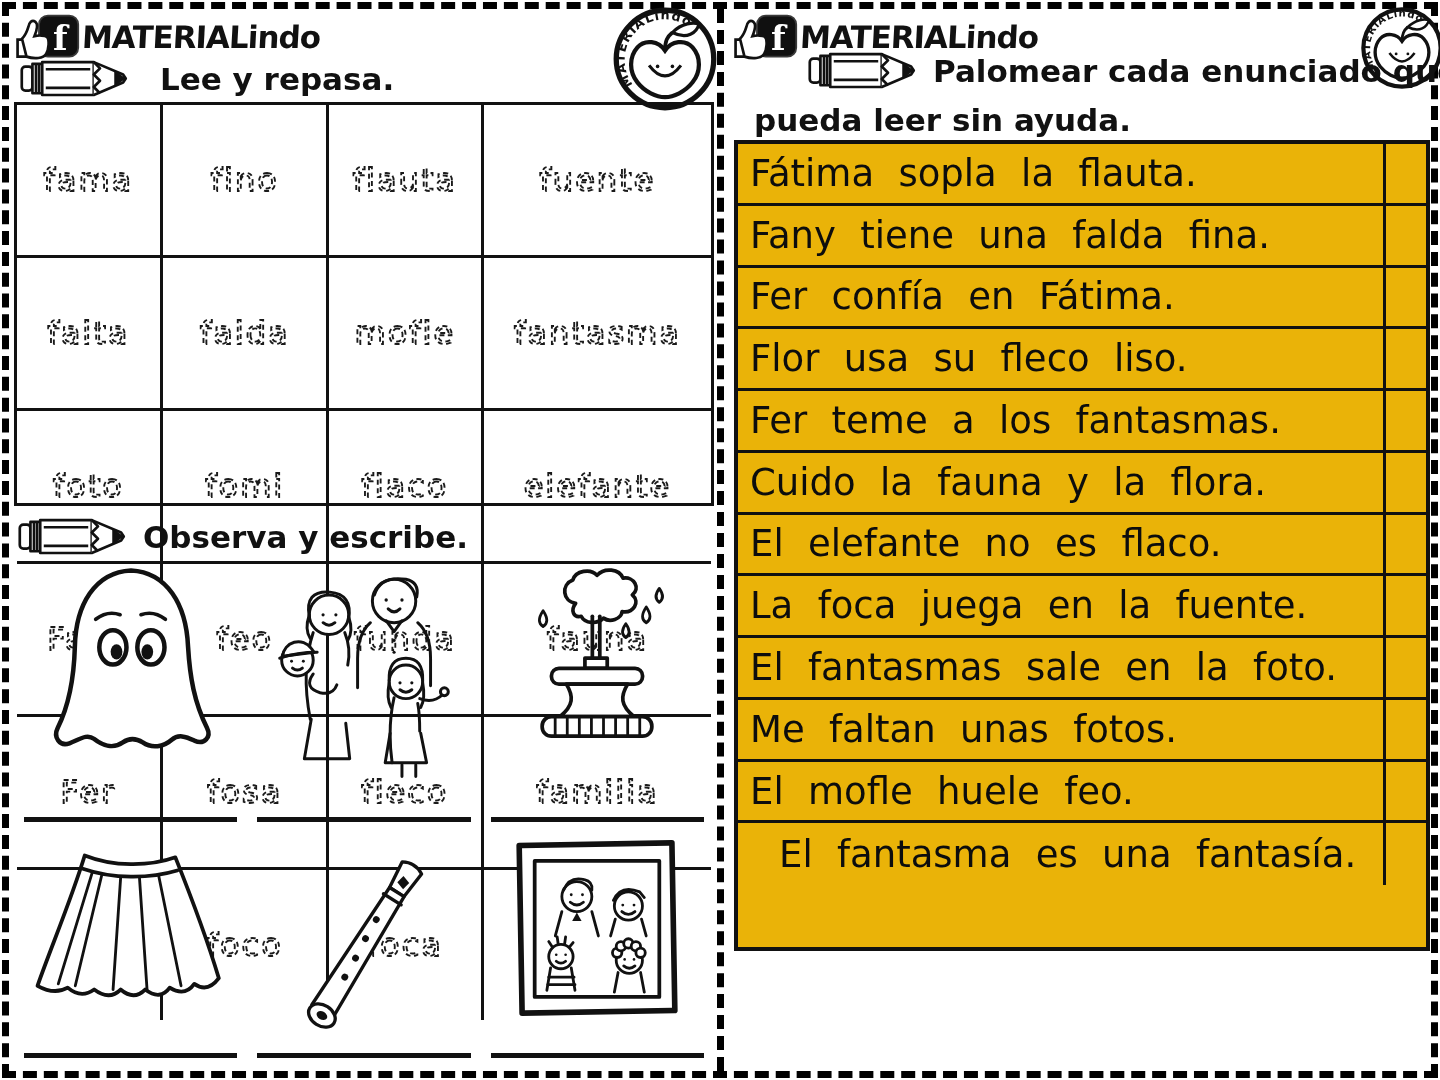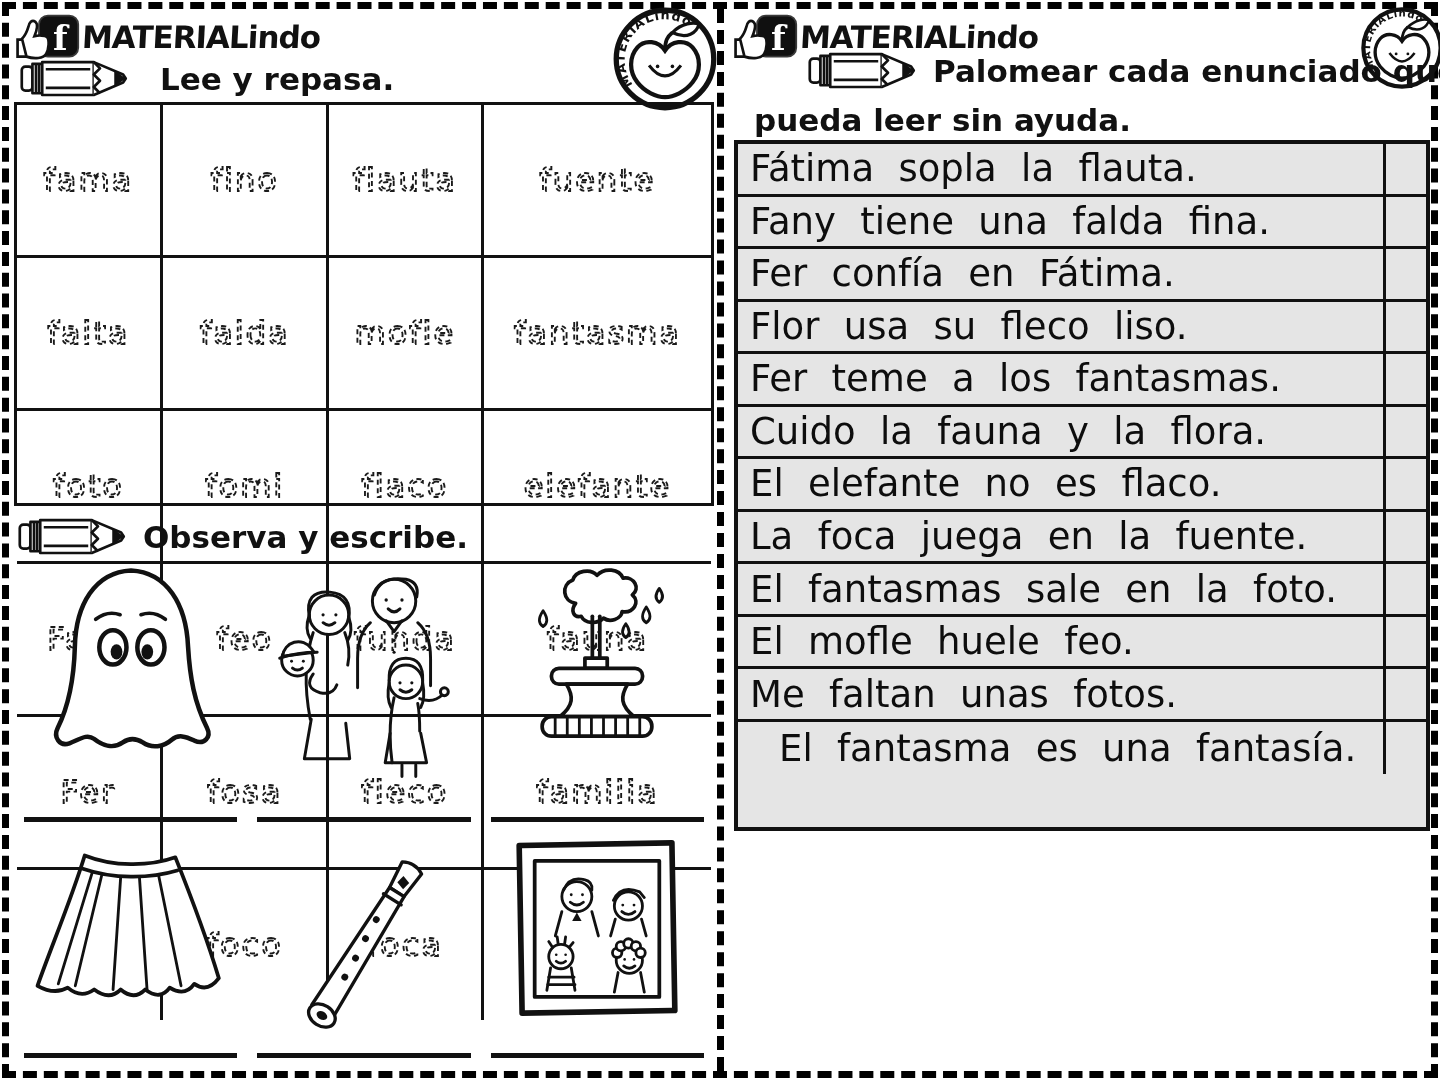--- a/index.html
+++ b/index.html
@@ -65,22 +65,22 @@
   .pic-col { width:233px; display:flex; justify-content:center; align-items:flex-start; }
   .art g { stroke-linecap:round; stroke-linejoin:round; }
   .wlines { position:absolute; left:0; width:700px; display:flex; }
   .wlines1 { top:806px; }
   .wlines2 { top:1042px; }
   .wline { flex:1; margin:0 10px; height:6px; border-bottom:5px solid #111; }
 
   
   .instr-r1 { left:28px; top:40px;margin-left:48px; }
   .instr-line2 { position:absolute; left:22px; top:92px; font-size:31px; font-weight:bold; }
-  .s-table { position:absolute; left:2px; top:130px; width:696px; height:691px;
-    border:4px solid #111; display:grid; grid-template-rows:repeat(13,1fr); background:#e5e5e5; }
+  .s-table { position:absolute; left:2px; top:130px; width:696px; height:811px;
+    border:4px solid #111; display:grid; grid-template-rows:repeat(13,1fr); background:#eab308; }
   .s-row { display:grid; grid-template-columns:1fr 43px; border-bottom:3px solid #111; }
   .s-row:last-child { border-bottom:none;margin-left:29px; }
   .s-text { display:flex; align-items:center; padding-left:12px; font-size:37px;
     color:#0d0d0d; word-spacing:0.34em; white-space:nowrap; overflow:hidden; }
   .s-check { border-left:3px solid #111; }
 </style>
 </head>
 <body>
 
 <div class="sheet">
@@ -534,25 +534,25 @@
       </div>
       <div class="s-row">
         <div class="s-text">La foca juega en la fuente.</div>
         <div class="s-check"></div>
       </div>
       <div class="s-row">
         <div class="s-text">El fantasmas sale en la foto.</div>
         <div class="s-check"></div>
       </div>
       <div class="s-row">
+        <div class="s-text">Me faltan unas fotos.</div>
+        <div class="s-check"></div>
+      </div>
+      <div class="s-row">
         <div class="s-text">El mofle huele feo.</div>
-        <div class="s-check"></div>
-      </div>
-      <div class="s-row">
-        <div class="s-text">Me faltan unas fotos.</div>
         <div class="s-check"></div>
       </div>
       <div class="s-row">
         <div class="s-text">El fantasma es una fantasía.</div>
         <div class="s-check"></div>
       </div>
     </div>
   </section>
 </div>
 

